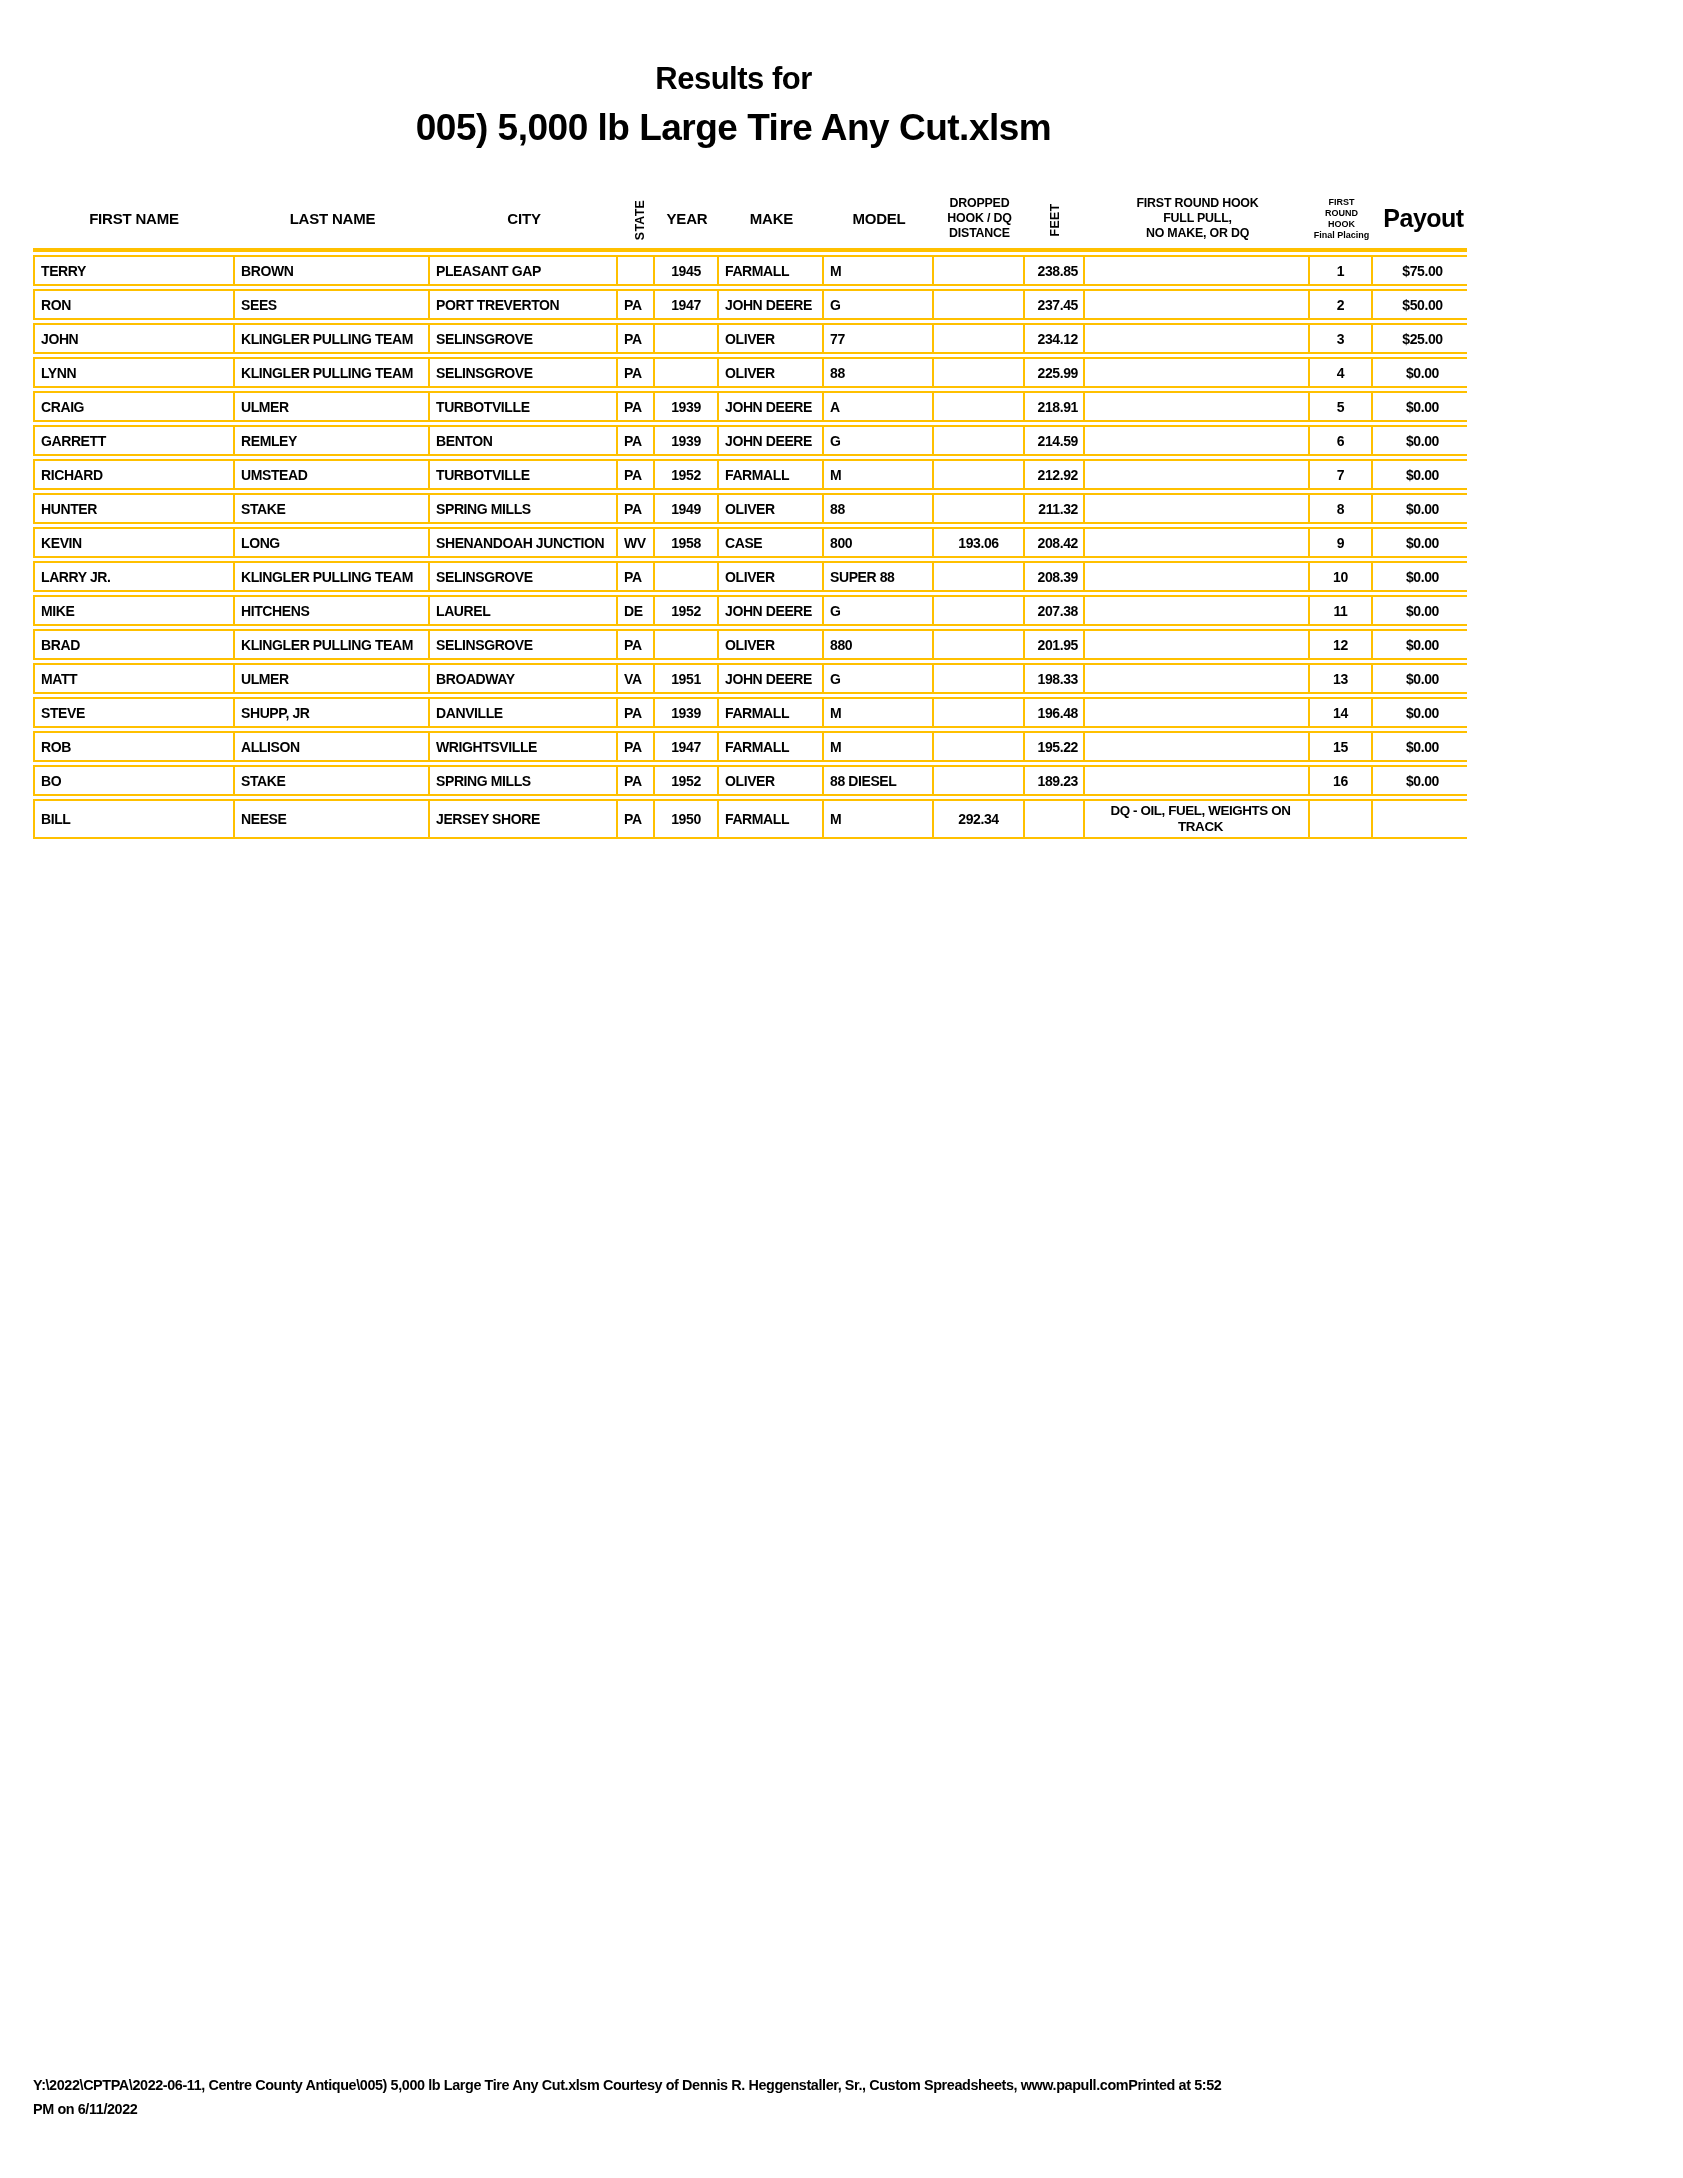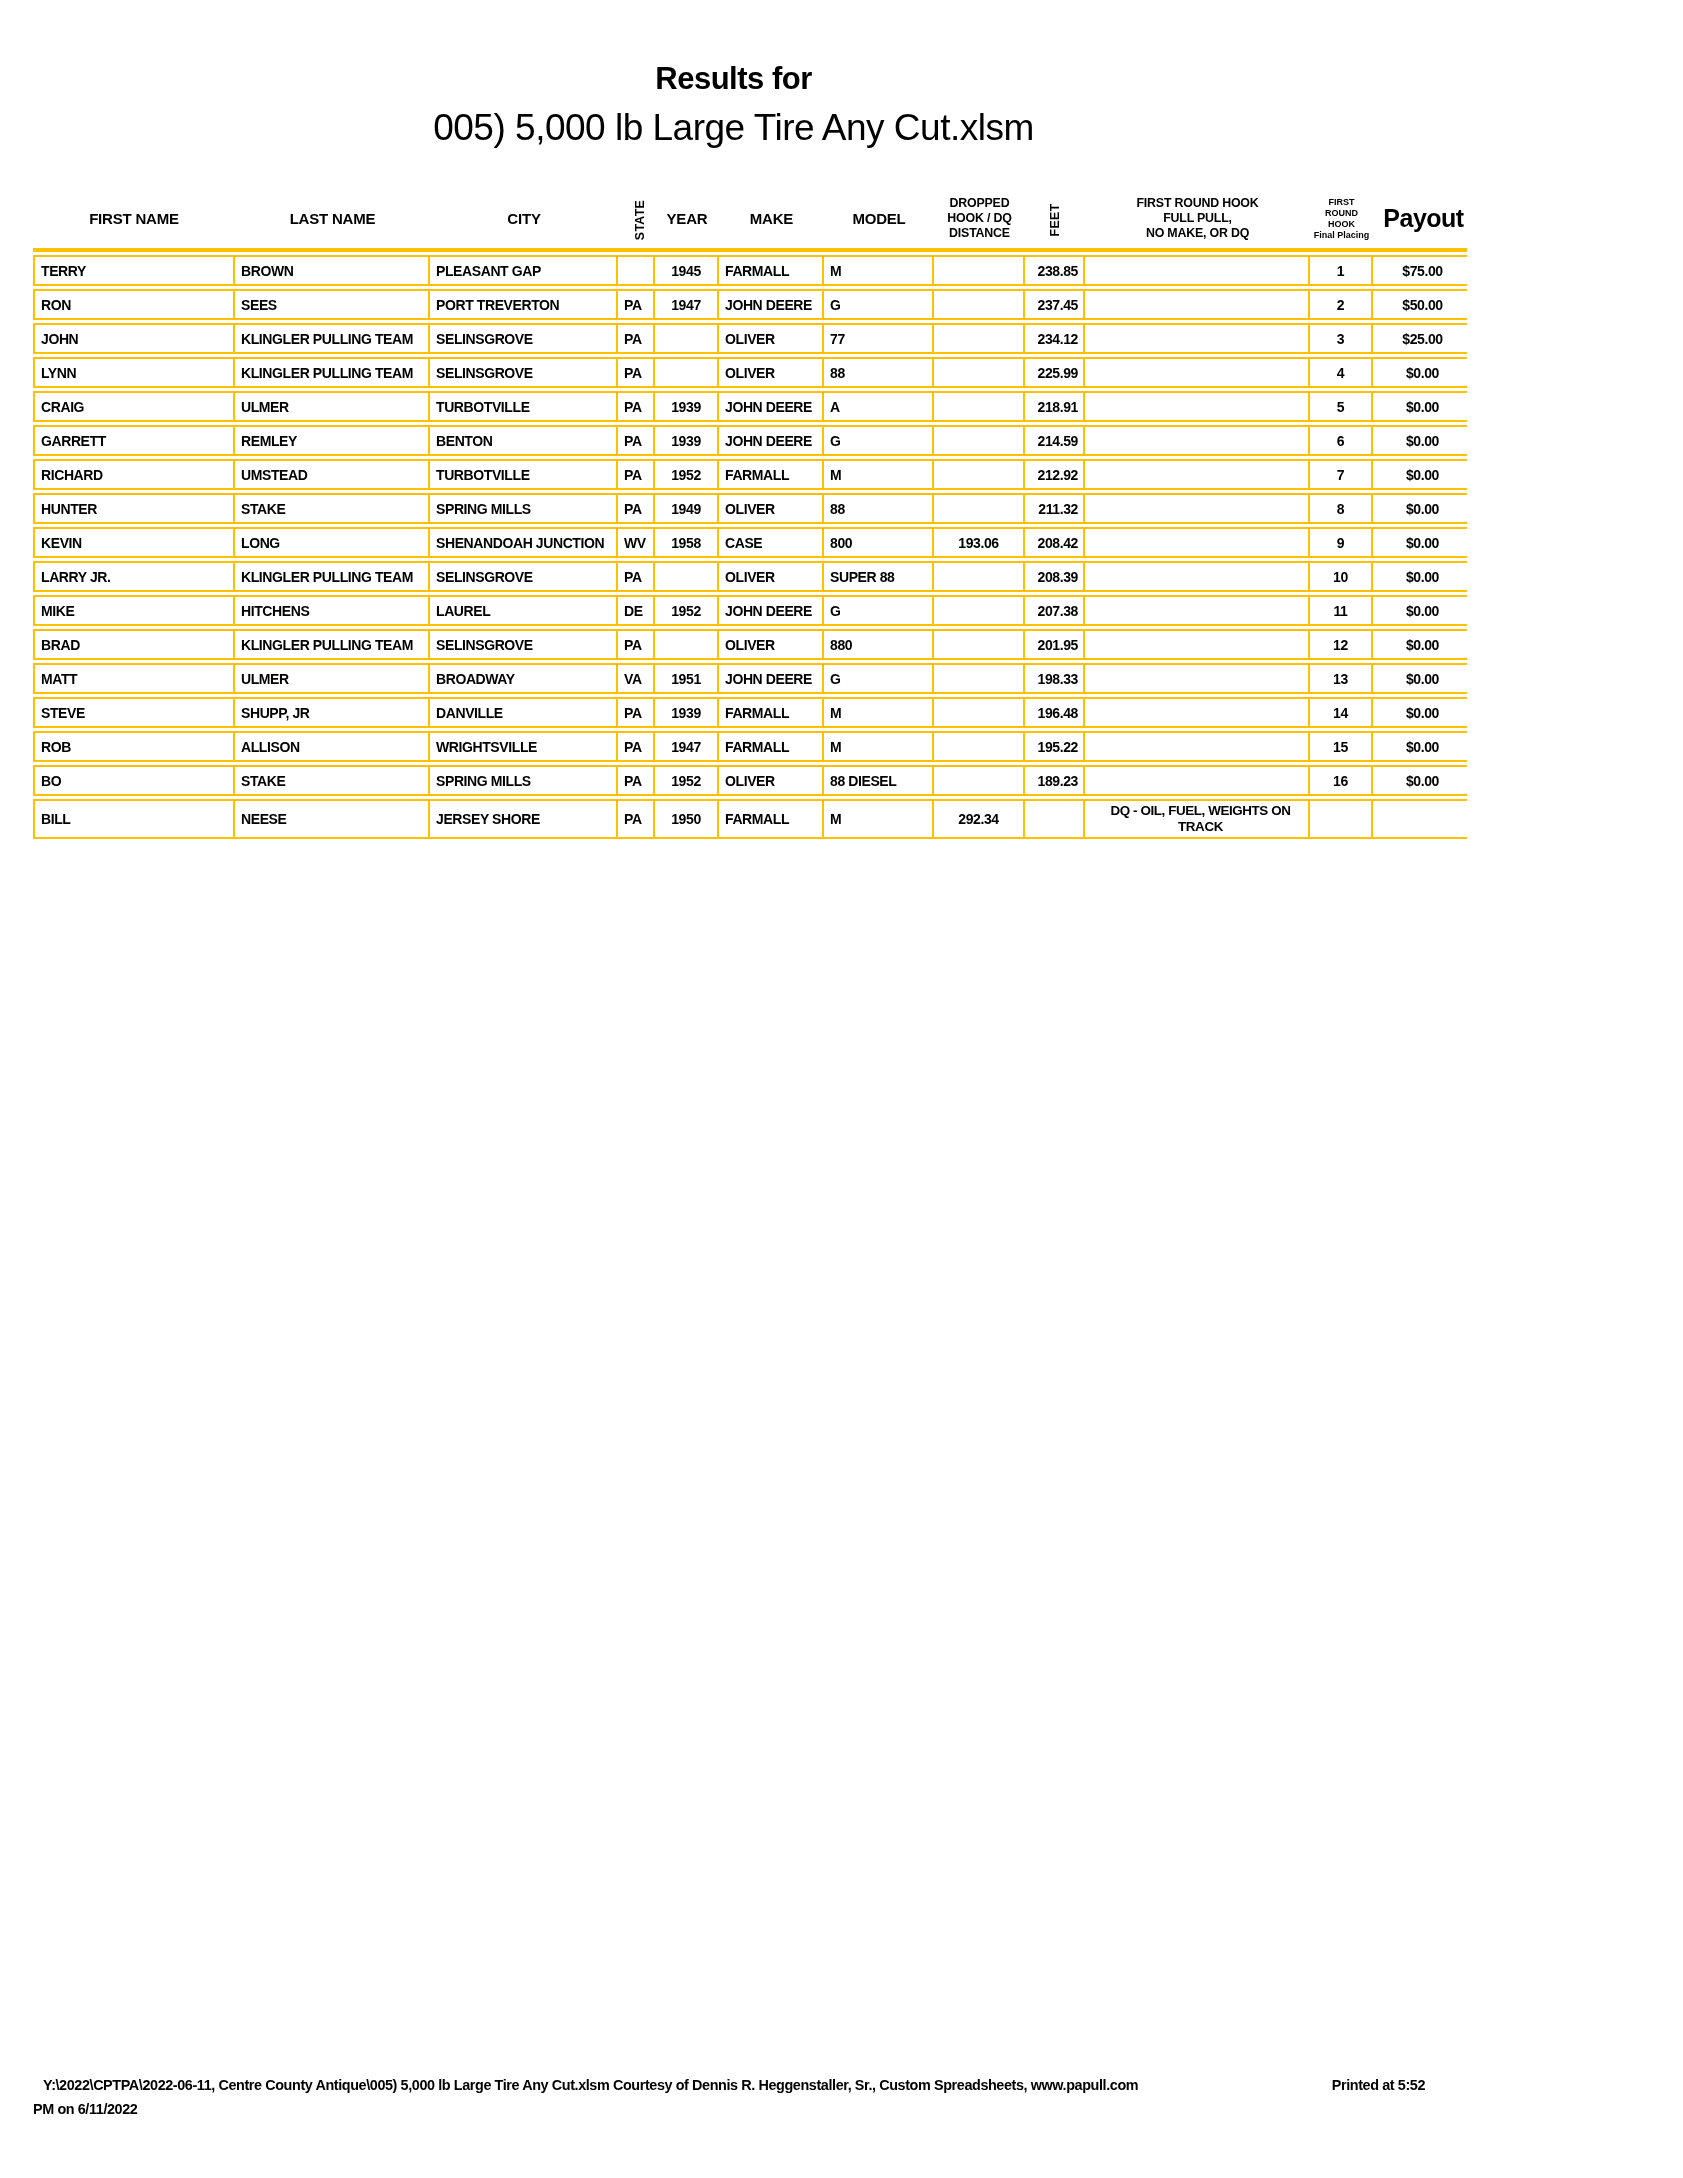--- a/index.html
+++ b/index.html
@@ -10,21 +10,21 @@
     width: 1467px;
     height: 2178px;
     background: #ffffff;
     font-family: "Liberation Sans", sans-serif;
     color: #000000;
     overflow: hidden;
   }
   
   .title-block { position: absolute; top: 61px; left: 0; width: 100%; text-align: center; }
   .title-line1 { font-size: 31px; font-weight: bold; letter-spacing: -0.5px; }
-  .title-line2 { font-size: 37px; font-weight: normal; letter-spacing: -0.5px; margin-top: 10px; }
+  .title-line2 { font-size: 37px; font-weight: bold; letter-spacing: -0.5px; margin-top: 10px; }
   
   .results-table {
     position: absolute;
     left: 33px;
     top: 186px;
     width: 1556px;
     border-collapse: separate;
     border-spacing: 0 3px;
     table-layout: fixed;
   }
@@ -76,21 +76,21 @@
   .footer {
     position: absolute;
     left: 33px;
     right: 42px;
     top: 2073px;
     font-size: 14.4px;
     font-weight: bold;
     letter-spacing: -0.4px;
     line-height: 24px;
   }
-  .footer-line1 { display: flex; justify-content: space-between; align-items: baseline; margin-left: 10px; }
+  .footer-line1 { display: flex; align-items: baseline; }
   .footer-left  { white-space: nowrap; }
   .footer-right { white-space: nowrap; }
 </style>
 </head>
 <body>
 
 <div class="page">
 
   <div class="title-block">
     <div class="title-line1">Results for</div>

